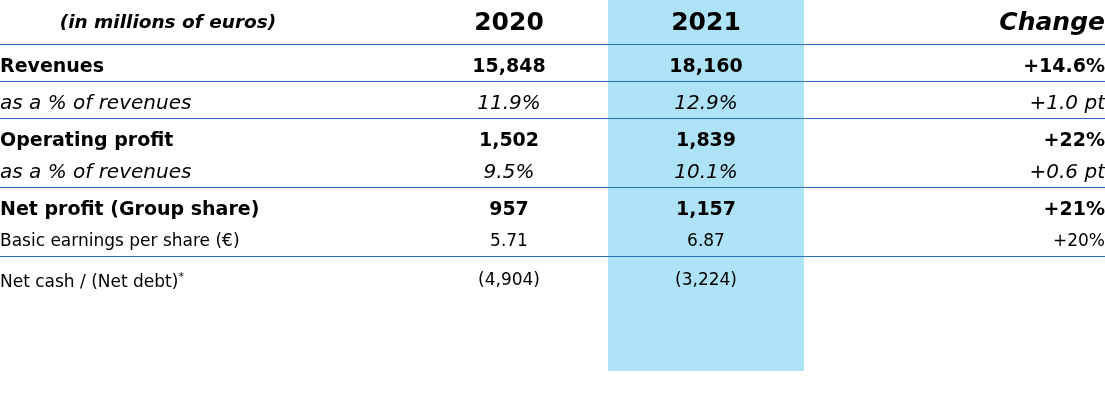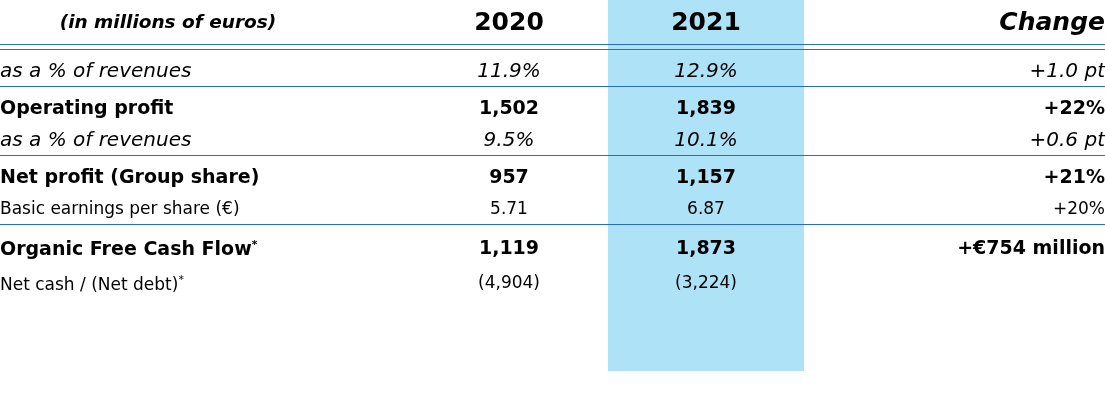--- a/index.html
+++ b/index.html
@@ -129,20 +129,26 @@
         <td class="cell num num-2021">2021</td>
         <td class="cell chg">Change</td>
       </tr>
       <tr class="rule">
           <td colspan="4"></td>
         </tr>
       <tr class="spacer-sm">
           <td colspan="4"></td>
         </tr>
 
+      <tr>
+        <td class="cell lab bold">Revenues</td>
+        <td class="cell num num-2020 bold">15,848</td>
+        <td class="cell num num-2021 bold">18,160</td>
+        <td class="cell chg bold">+14.6%</td>
+      </tr>
       <tr class="rule rule-thin">
           <td colspan="4"></td>
         </tr>
       <tr class="spacer-sm">
           <td colspan="4"></td>
         </tr>
 
 
       <tr>
         <td class="cell lab ital indent1">as a % of revenues</td>
@@ -191,26 +197,20 @@
         <td class="cell chg plain">+20%</td>
       </tr>
 
       <tr class="rule">
           <td colspan="4"></td>
         </tr>
       <tr class="spacer-sm">
           <td colspan="4"></td>
         </tr>
 
-      <tr>
-        <td class="cell lab bold"><span>Organic Free Cash Flow</span><span class="sup">*</span></td>
-        <td class="cell num num-2020 bold">1,119</td>
-        <td class="cell num num-2021 bold">1,873</td>
-        <td class="cell chg bold">+€754 million</td>
-      </tr>
 
       <tr>
         <td class="cell lab plain"><span>Net cash / (Net debt)</span><span class="sup">*</span></td>
         <td class="cell num num-2020 plain">(4,904)</td>
         <td class="cell num num-2021 plain">(3,224)</td>
         <td class="cell chg plain"></td>
       </tr>
 
     </tbody>
   </table>

